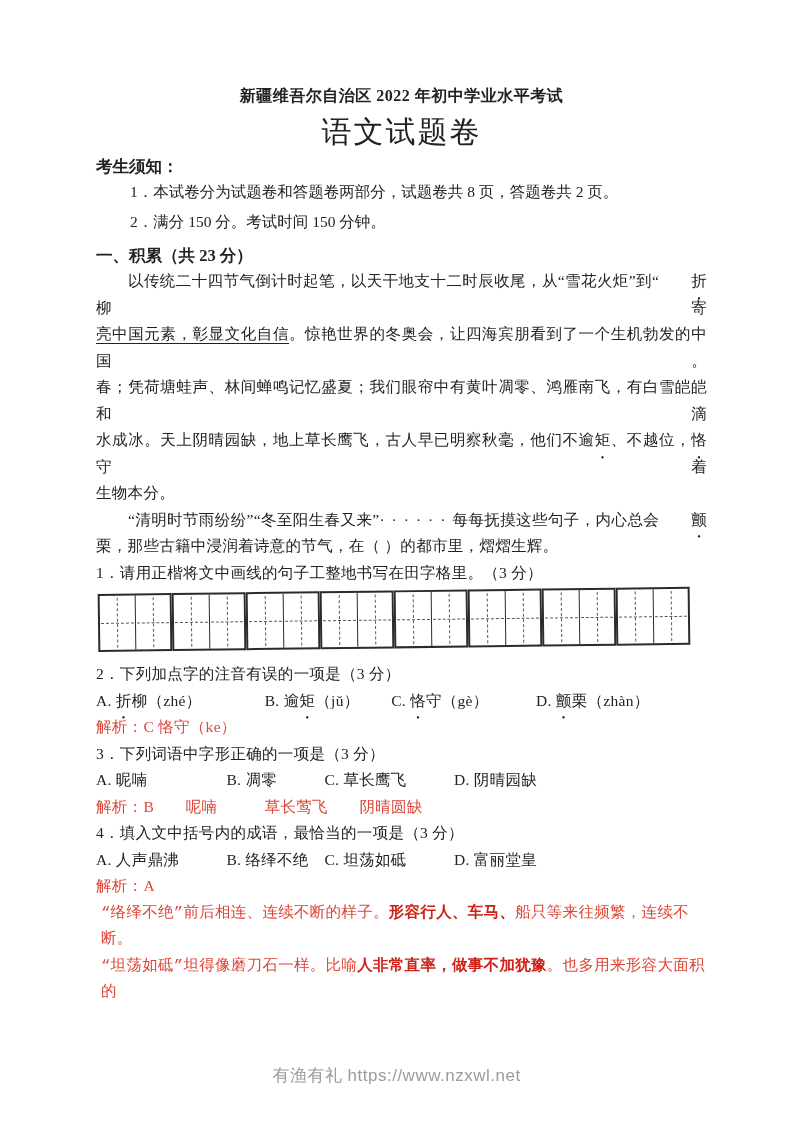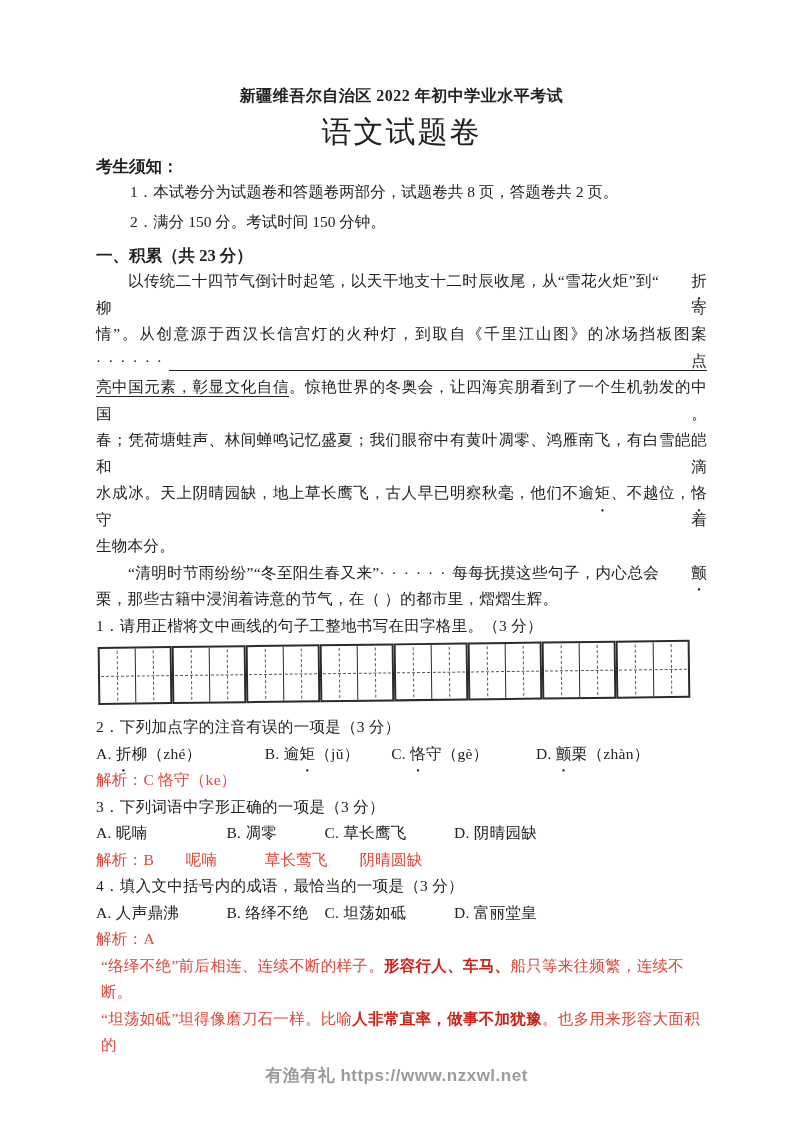--- a/index.html
+++ b/index.html
@@ -15,58 +15,57 @@
   .notice-h{font-weight:700;font-size:16.5px;line-height:21px;margin-top:4px;}
   .notice-item{font-size:15.5px;line-height:30px;padding-left:34px;}
   .sec-h{font-weight:700;font-size:16.5px;line-height:24px;margin-top:7px;}
 
   .line{font-size:15.5px;line-height:26.5px;letter-spacing:.3px;}
   .indent{text-indent:32px;}
   .j{text-align:justify;text-align-last:justify;-moz-text-align-last:justify;}
 
   .red{color:#dd4639;}
   .red .b{font-weight:700;color:#cd2217;}
-  .hq{padding-left:5px;}
+  .hq{padding-left:5px;font-family:Liberation Mono, monospace;}
 
   .u{text-decoration:underline;text-underline-offset:4px;text-decoration-thickness:1px;}
   .dots{letter-spacing:7px;}
   .dot{position:relative;display:inline-block;}
   .dot::after{
     content:"•";position:absolute;left:50%;bottom:-9px;transform:translateX(-50%);
     font-size:10px;line-height:1;color:inherit;pointer-events:none;
   }
 
   .gridwrap{margin:8px 0 9px 2px;transform:rotate(-0.7deg);transform-origin:left center;
     display:flex;width:600px;}
   .tzblock{border:2px solid #2b2b2b;display:flex;height:54px;background:#fff;}
   .tzcell{width:34.5px;height:54px;position:relative;}
   .tzcell + .tzcell{border-left:1.5px solid #2b2b2b;}
   .tzcell::before{content:"";position:absolute;left:50%;top:2px;bottom:2px;border-left:1.5px dashed #595959;}
   .tzcell::after{content:"";position:absolute;top:50%;left:1px;right:1px;border-top:1.5px dashed #595959;}
 
   .footer{position:absolute;left:0;right:0;top:1064px;text-align:center;
     font-family:"Liberation Sans","DejaVu Sans",sans-serif;
-    font-size:17px;color:#9b9b9b;letter-spacing:.5px;font-weight:bold;}
+    font-size:17px;color:#9b9b9b;letter-spacing:.5px;}
 </style>
 </head>
 <body>
 
 <div class="page">
 
   <div class="hdr">新疆维吾尔自治区 2022 年初中学业水平考试</div>
   <div class="title">语文试题卷</div>
 
   <div class="notice-h">考生须知：</div>
   <div class="notice-item">1．本试卷分为试题卷和答题卷两部分，试题卷共 8 页，答题卷共 2 页。</div>
   <div class="notice-item">2．满分 150 分。考试时间 150 分钟。</div>
 
   <div class="sec-h">一、积累（共 23 分）</div>
 
   <div class="line indent j"><span>以传统二十四节气倒计时起笔，以天干地支十二时辰收尾，从“雪花火炬”到“</span><span class="dot">折</span><span>柳寄</span></div>
-  <div class="line j"><span>情”。从创意源于西汉长信宫灯的火种灯，到取自《千里江山图》的冰场挡板图案</span><span class="dots">······</span><span class="u">点</span></div>
   <div class="line j"><span class="u">亮中国元素，彰显文化自信</span><span>。惊艳世界的冬奥会，让四海宾朋看到了一个生机勃发的中国。</span></div>
   <div class="line j"><span>春；凭荷塘蛙声、林间蝉鸣记忆盛夏；我们眼帘中有黄叶凋零、鸿雁南飞，有白雪皑皑和滴</span></div>
   <div class="line j"><span>水成冰。天上阴晴园缺，地上草长鹰飞，古人早已明察秋毫，他们不逾</span><span class="dot">矩</span><span>、不越位，</span><span class="dot">恪</span><span>守着</span></div>
   <div class="line"><span>生物本分。</span></div>
 
   <div class="line indent j"><span>“清明时节雨纷纷”“冬至阳生春又来”</span><span class="dots">······</span><span>每每抚摸这些句子，内心总会</span><span class="dot">颤</span></div>
   <div class="line"><span>栗，那些古籍中浸润着诗意的节气，在（  ）的都市里，熠熠生辉。</span></div>
 
   <div class="line">1．请用正楷将文中画线的句子工整地书写在田字格里。（3 分）</div>
 

